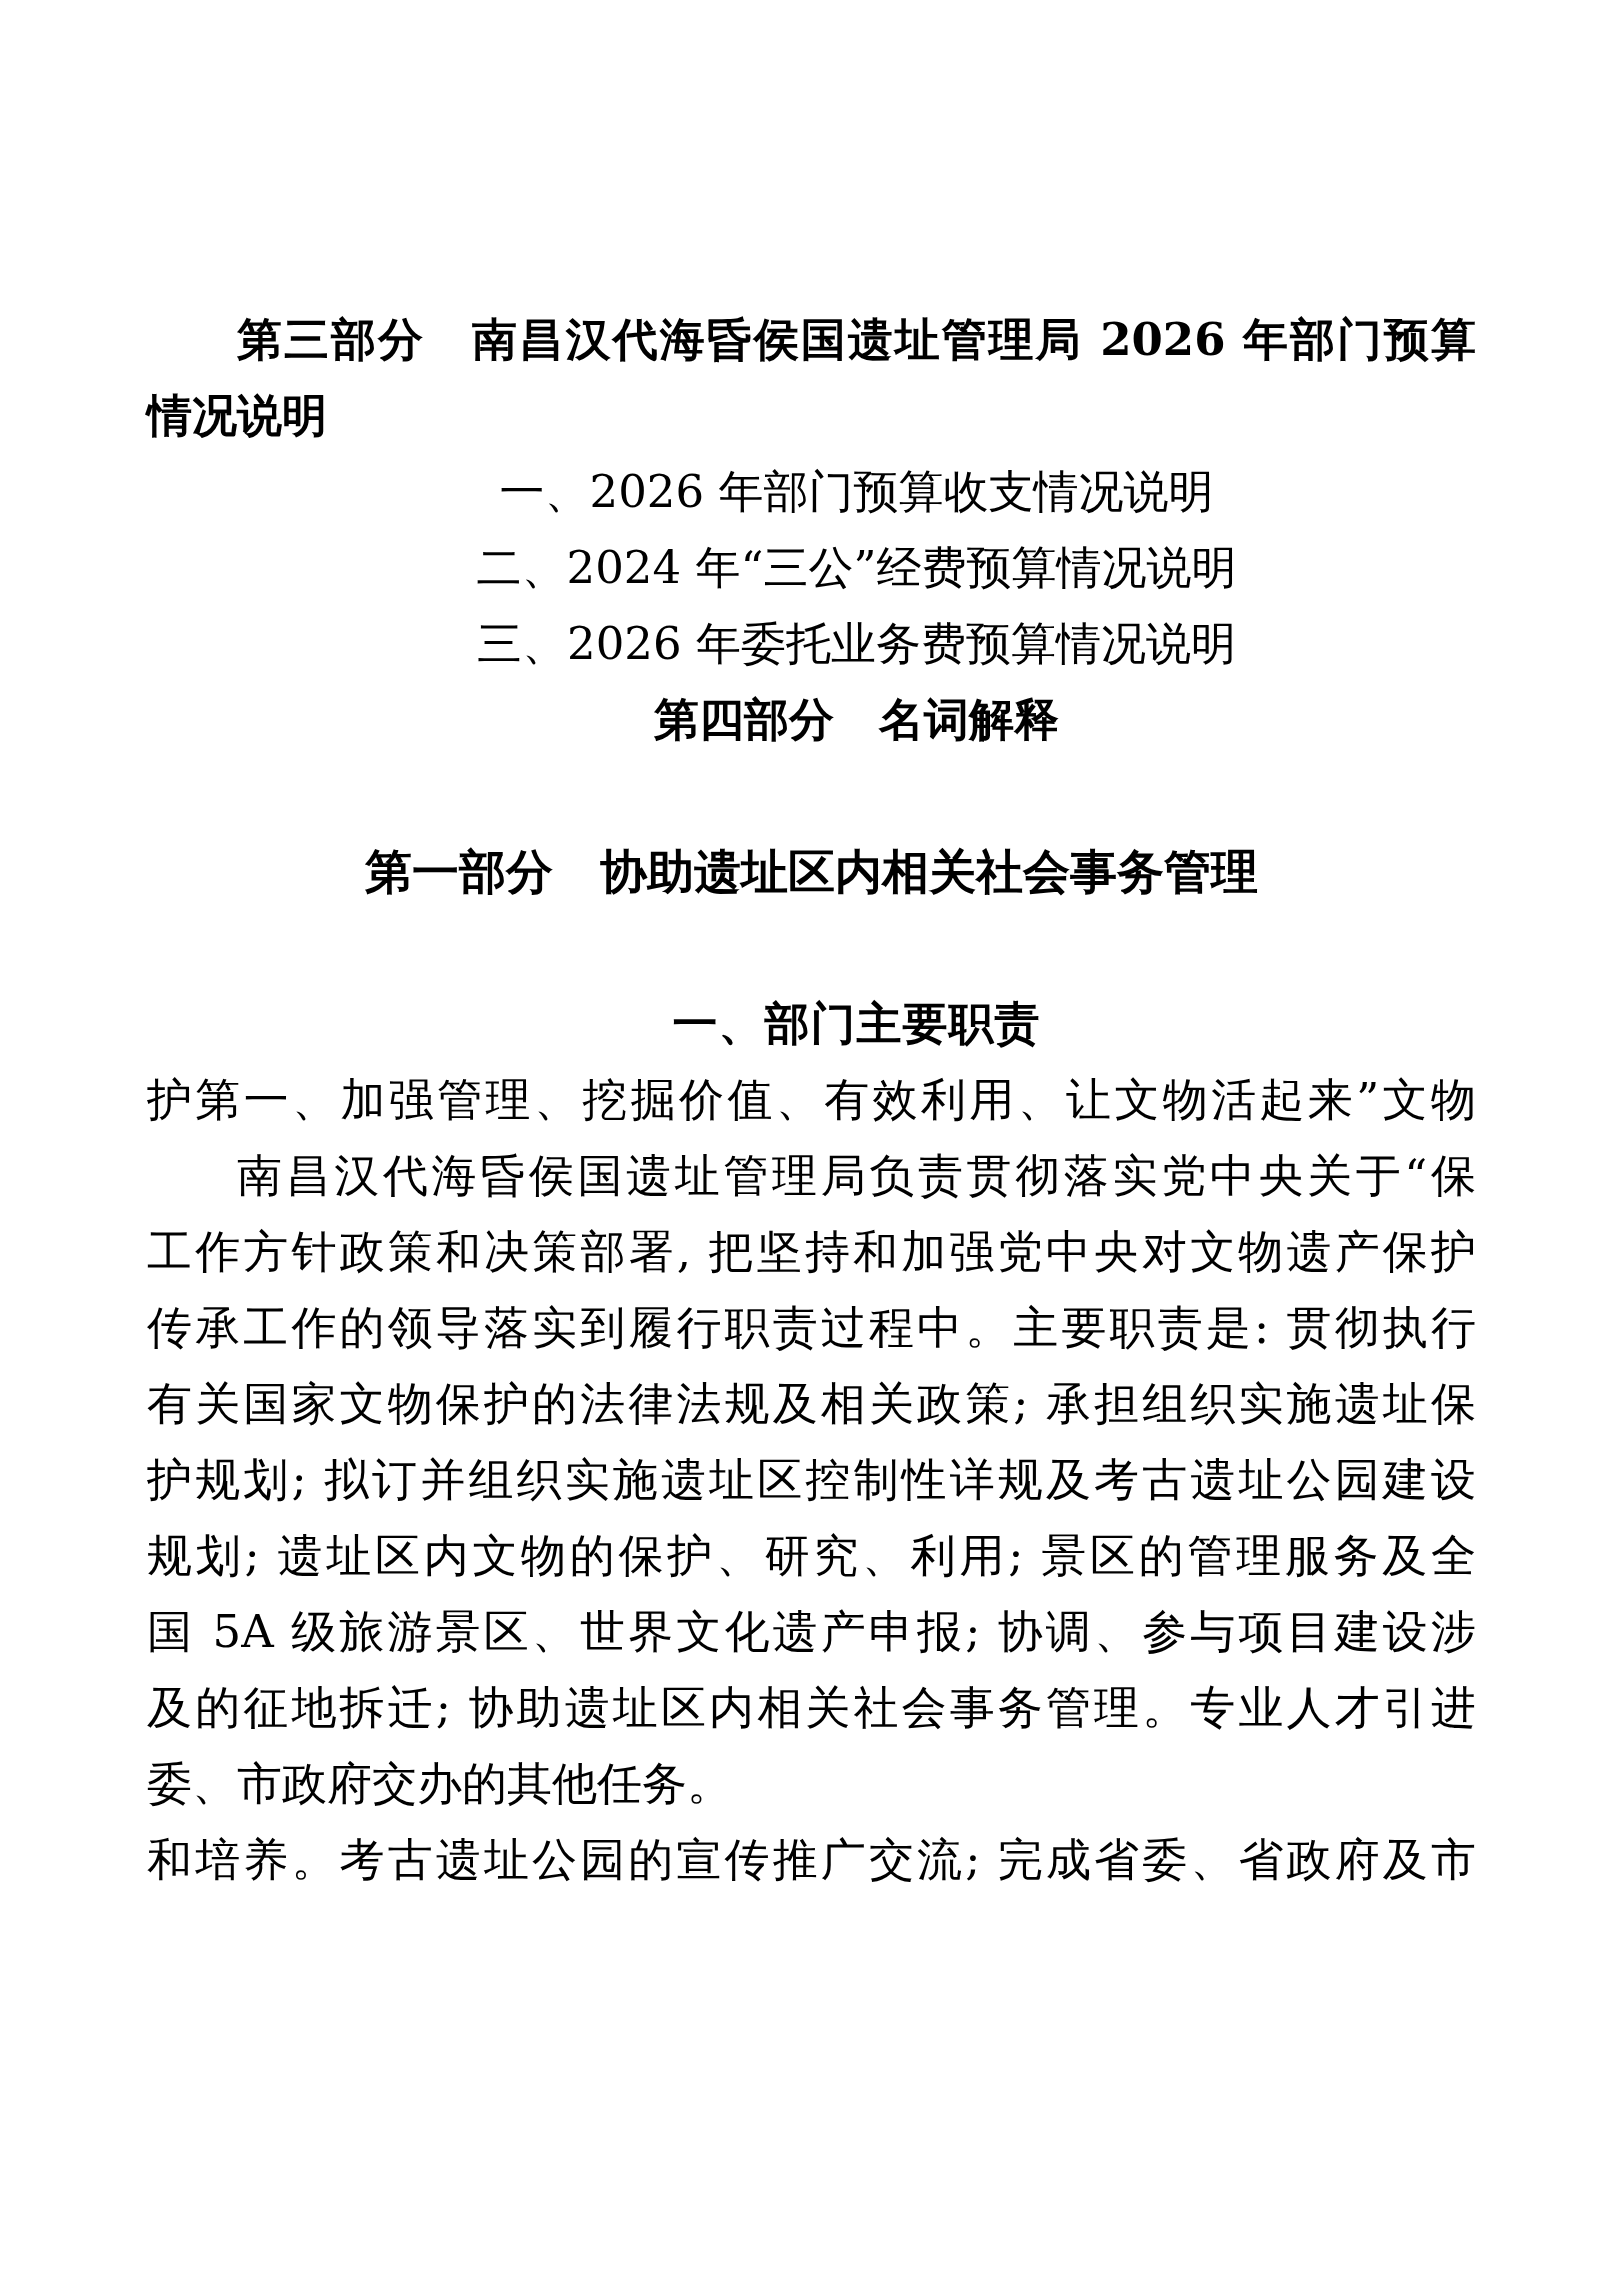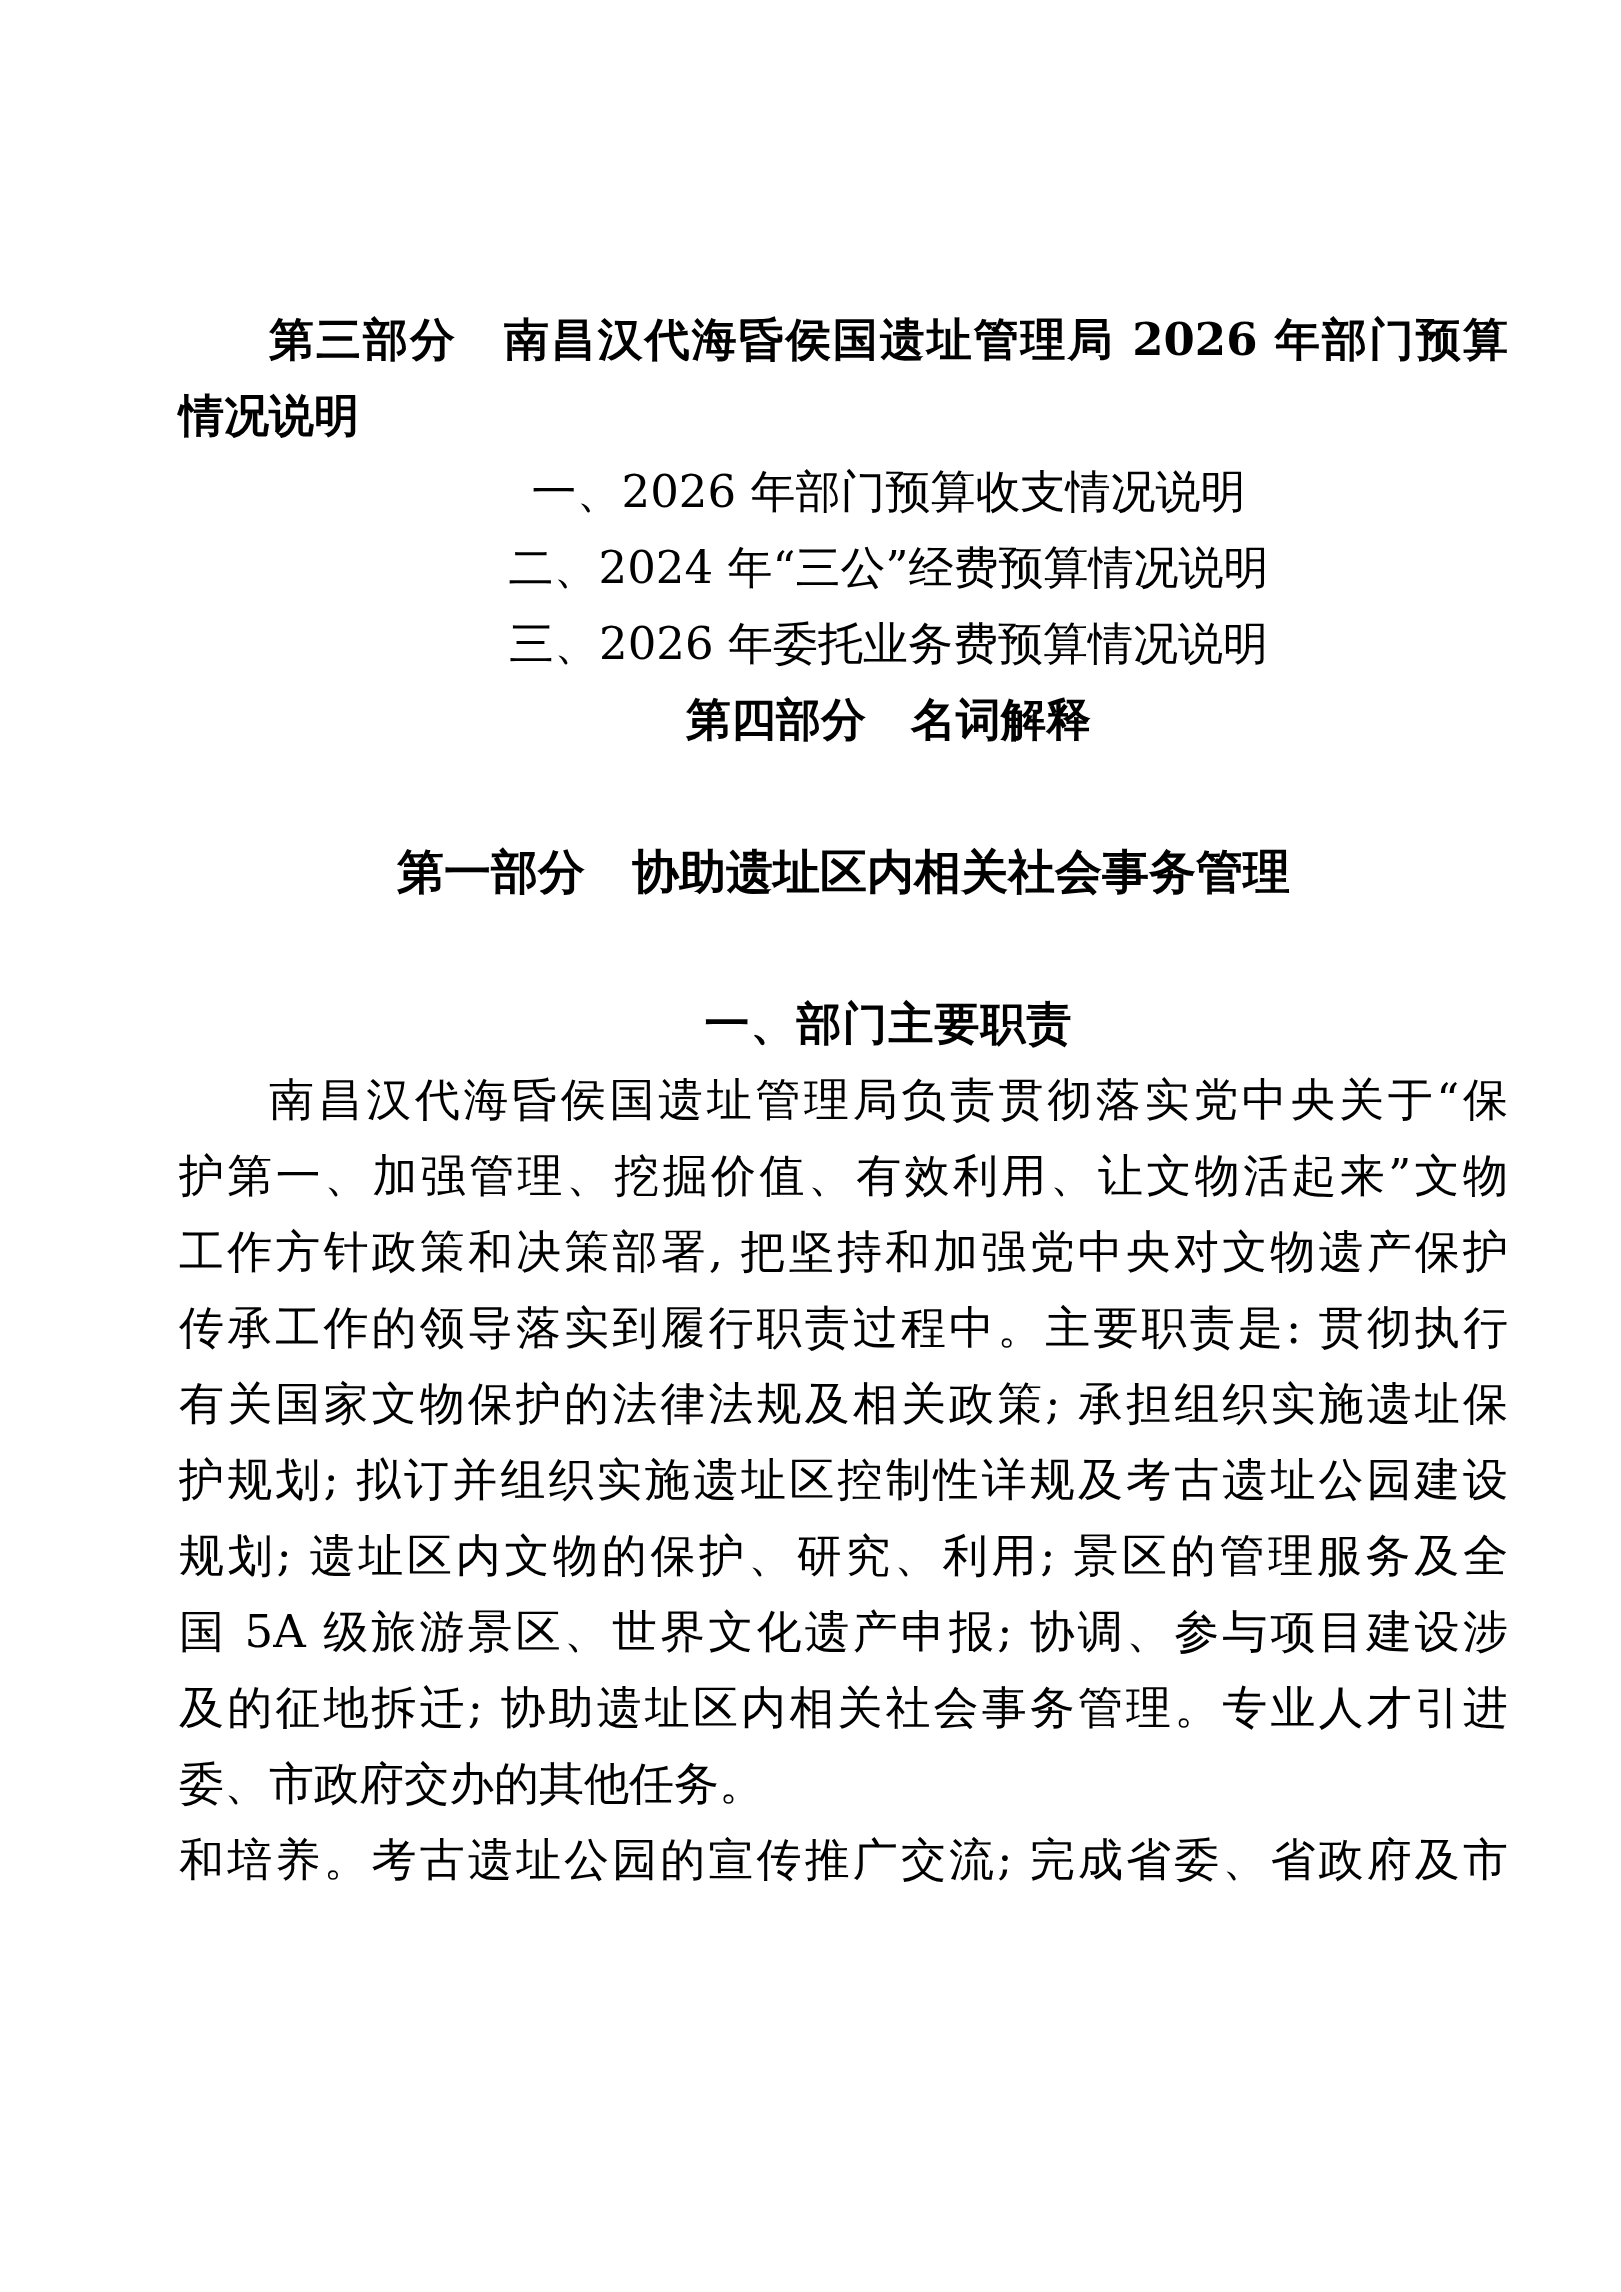--- a/index.html
+++ b/index.html
@@ -8,21 +8,20 @@
     background: #ffffff;
   }
   .page {
     position: relative;
     width: 1551px;
     height: 2293px;
     background: #ffffff;
     color: #000000;
     font-family: "DejaVu Serif", "Liberation Serif", serif;
     overflow: hidden;
-    margin-left: 32px;
   }
   .content {
     position: absolute;
     left: 147px;
     top: 302px;
     width: 1329px;
   }
   .line {
     font-size: 45px;
     line-height: 76px;
@@ -73,22 +72,22 @@
     <div class="line indent bold">第四部分　名词解释</div>
 
     <div class="spacer"></div>
 
     <div class="line center bold big">第一部分　协助遗址区内相关社会事务管理</div>
 
     <div class="spacer"></div>
 
     <div class="line indent bold sans">一、部门主要职责</div>
 
+    <div class="line just">护第一、加强管理、挖掘价值、有效利用、让文物活起来”文物</div>
     <div class="line just indent">南昌汉代海昏侯国遗址管理局负责贯彻落实党中央关于“保</div>
-    <div class="line just">护第一、加强管理、挖掘价值、有效利用、让文物活起来”文物</div>
     <div class="line just">工作方针政策和决策部署, 把坚持和加强党中央对文物遗产保护</div>
     <div class="line just">传承工作的领导落实到履行职责过程中。主要职责是: 贯彻执行</div>
     <div class="line just">有关国家文物保护的法律法规及相关政策; 承担组织实施遗址保</div>
     <div class="line just">护规划; 拟订并组织实施遗址区控制性详规及考古遗址公园建设</div>
     <div class="line just">规划; 遗址区内文物的保护、研究、利用; 景区的管理服务及全</div>
     <div class="line just">国 5A 级旅游景区、世界文化遗产申报; 协调、参与项目建设涉</div>
     <div class="line just">及的征地拆迁; 协助遗址区内相关社会事务管理。专业人才引进</div>
     <div class="line">委、市政府交办的其他任务。</div>
     <div class="line just">和培养。考古遗址公园的宣传推广交流; 完成省委、省政府及市</div>
 

